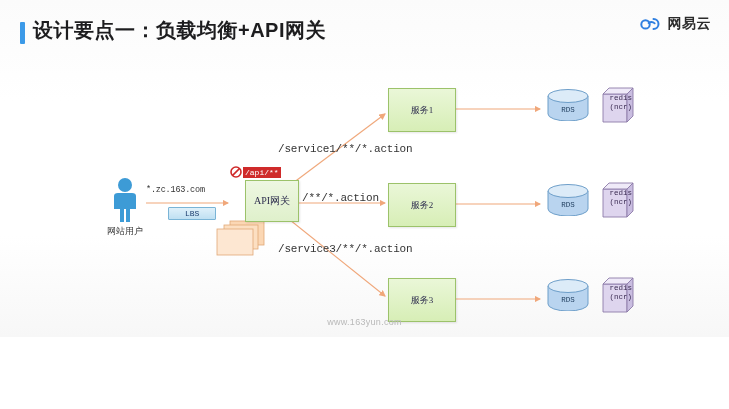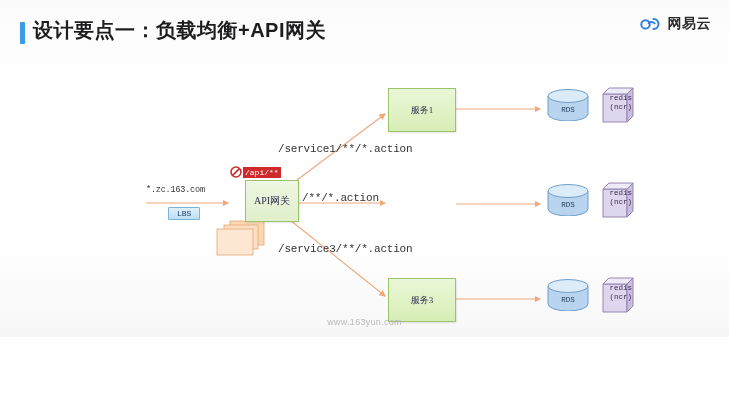--- a/index.html
+++ b/index.html
@@ -88,21 +88,21 @@
     letter-spacing: -0.2px;
     white-space: nowrap;
   }
   #lbs-badge {
     left: 168px; top: 151px;
     font-size: 8px;
     font-family: "Liberation Mono", monospace;
     color: #1b3c6e;
     background: linear-gradient(180deg,#dff0fa 0%, #bfe0f2 100%);
     border: 1px solid #7ab4d6;
-    padding: 1px 8px;
+    padding: 1px 16px;
     border-radius: 1px;
     white-space: nowrap;
   }
 
   
   #gw-stack { left: 216px; top: 163px; width: 50px; height: 38px; }
   #gw-box {
     left: 245px; top: 124px;
     width: 52px; height: 40px;
     background: linear-gradient(180deg,#eef7e2 0%, #dff0cb 100%);
@@ -227,20 +227,29 @@
 
       <line x1="285" y1="147" x2="385" y2="147" stroke="#f0a77a" stroke-width="1.1" marker-end="url(#ah)"></line>
 
       <line x1="285" y1="160" x2="385" y2="240" stroke="#f0a77a" stroke-width="1.1" marker-end="url(#ah)"></line>
 
       <line x1="456" y1="53" x2="540" y2="53" stroke="#f0a77a" stroke-width="1.1" marker-end="url(#ah)"></line>
       <line x1="456" y1="148" x2="540" y2="148" stroke="#f0a77a" stroke-width="1.1" marker-end="url(#ah)"></line>
       <line x1="456" y1="243" x2="540" y2="243" stroke="#f0a77a" stroke-width="1.1" marker-end="url(#ah)"></line>
     </svg>
 
+    <div class="node" id="user-node">
+      <span>
+        <svg id="user-figure" viewBox="0 0 34 46">
+          <circle cx="17" cy="8" r="7" fill="#3d9bd6"></circle>
+          <path d="M6 19 q0 -3 4 -3 h14 q4 0 4 3 v13 h-6 v13 h-4 v-13 h-2 v13 h-4 v-13 h-6 z" fill="#3d9bd6"></path>
+        </svg>
+      </span>
+      <div id="user-label">网站用户</div>
+    </div>
 
     <div class="node" id="dns-label">*.zc.163.com</div>
     <div class="node" id="lbs-badge">LBS</div>
 
     <div class="node" id="gw-stack">
       <svg viewBox="0 0 50 38" width="50" height="38">
         <rect x="14" y="2" width="34" height="24" fill="#fbd7b4" stroke="#e0a877" stroke-width="0.8"></rect>
         <rect x="8" y="6" width="34" height="24" fill="#fcdfc2" stroke="#e0a877" stroke-width="0.8"></rect>
         <rect x="1" y="10" width="36" height="26" fill="#fde7d2" stroke="#e0a877" stroke-width="0.8"></rect>
       </svg>
@@ -256,20 +265,21 @@
       <span id="gw-deny-text">/api/**</span>
     </div>
 
     <div class="node" id="gw-box">API网关</div>
 
     <div class="node route-label" id="route-1">/service1/**/*.action</div>
     <div class="node route-label" id="route-2">/**/*.action</div>
     <div class="node route-label" id="route-3">/service3/**/*.action</div>
 
     <div class="node service-box" id="svc-1">服务1</div>
+    <div class="node service-box" id="svc-2">服务2</div>
     <div class="node service-box" id="svc-3">服务3</div>
 
     <div class="node rds" id="rds-1">
       <svg viewBox="0 0 44 32">
         <path d="M2 7 v18 a20 7 0 0 0 40 0 v-18 z" fill="#b9d4ef" stroke="#6d9ec9" stroke-width="1"></path>
         <ellipse cx="22" cy="7" rx="20" ry="6.5" fill="#dcebf8" stroke="#6d9ec9" stroke-width="1"></ellipse>
         <text x="22" y="23" text-anchor="middle" font-family="Liberation Mono, monospace" font-size="7.5" fill="#1d3b5c">RDS</text>
       </svg>
     </div>
 

